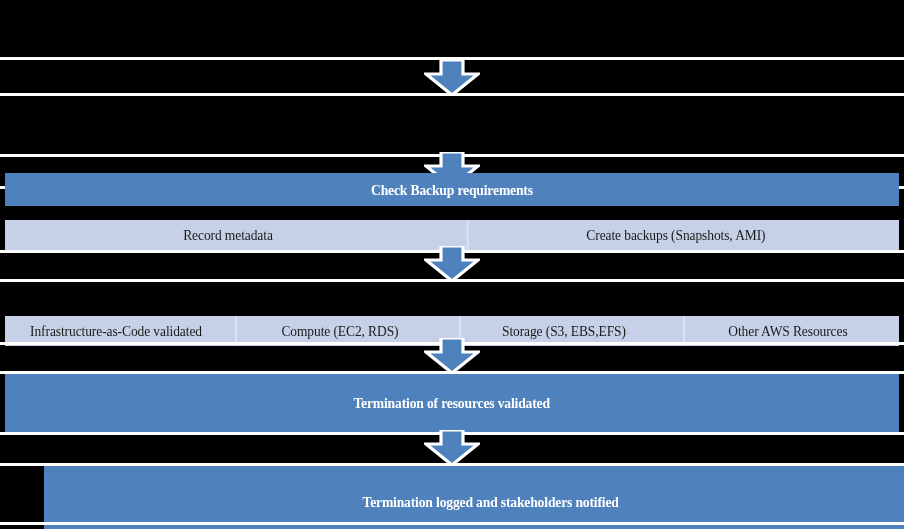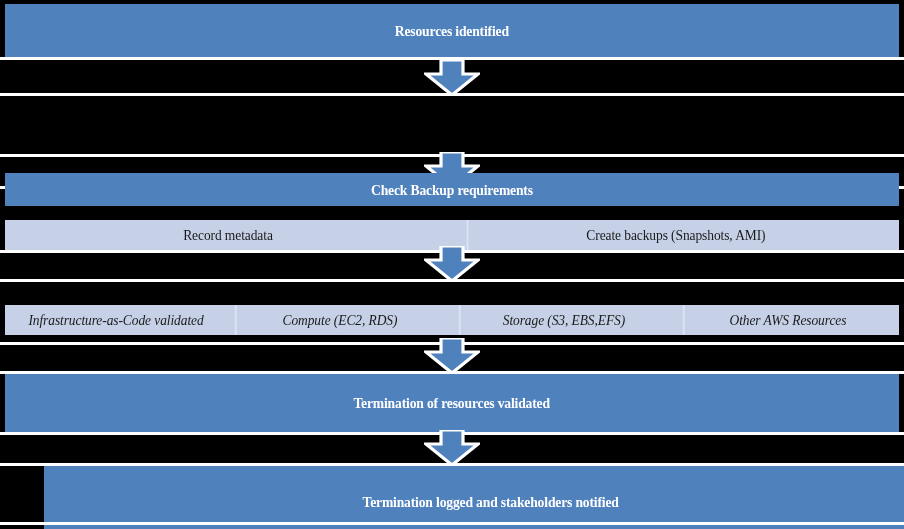--- a/index.html
+++ b/index.html
@@ -84,25 +84,20 @@
     left: 424px;
     width: 56px;
   }
   .arrow svg { display: block; width: 100%; height: 100%; }
 </style>
 </head>
 <body>
 
 <div id="page">
 
-  <div class="band" style="top:4px; height:53px;">
-    <div class="hdr-wrap">
-      <div class="hdr">Resources identified</div>
-    </div>
-  </div>
   <div class="rule" style="top:57px;"></div>
 
   <div class="arrow" style="top:60px; height:36px;">
     <svg viewBox="0 0 56 36" preserveAspectRatio="none">
       <polygon points="17,0 39,0 39,14 54,14 28,35 2,14 17,14" fill="#4F81BD" stroke="#FFFFFF" stroke-width="3.2" stroke-linejoin="miter"></polygon>
     </svg>
   </div>
 
   <div class="rule" style="top:93px;"></div>
   <div class="rule" style="top:154px;"></div>
@@ -127,21 +122,21 @@
   </div>
   <div class="rule" style="top:250px;"></div>
 
   <div class="arrow" style="top:246px; height:36px;">
     <svg viewBox="0 0 56 36" preserveAspectRatio="none">
       <polygon points="17,0 39,0 39,14 54,14 28,35 2,14 17,14" fill="#4F81BD" stroke="#FFFFFF" stroke-width="3.2" stroke-linejoin="miter"></polygon>
     </svg>
   </div>
 
   <div class="rule" style="top:279px;"></div>
-  <div class="band" style="top:305px; height:30px;font-style:italic;">
+  <div class="band" style="top:316px; height:30px;">
     <div class="subrow">
       <div class="subcell">Infrastructure-as-Code validated</div>
       <div class="subcell">Compute (EC2, RDS)</div>
       <div class="subcell">Storage (S3, EBS,EFS)</div>
       <div class="subcell">Other AWS Resources</div>
     </div>
   </div>
   <div class="rule" style="top:342px;"></div>
 
   <div class="arrow" style="top:338px; height:36px;">

